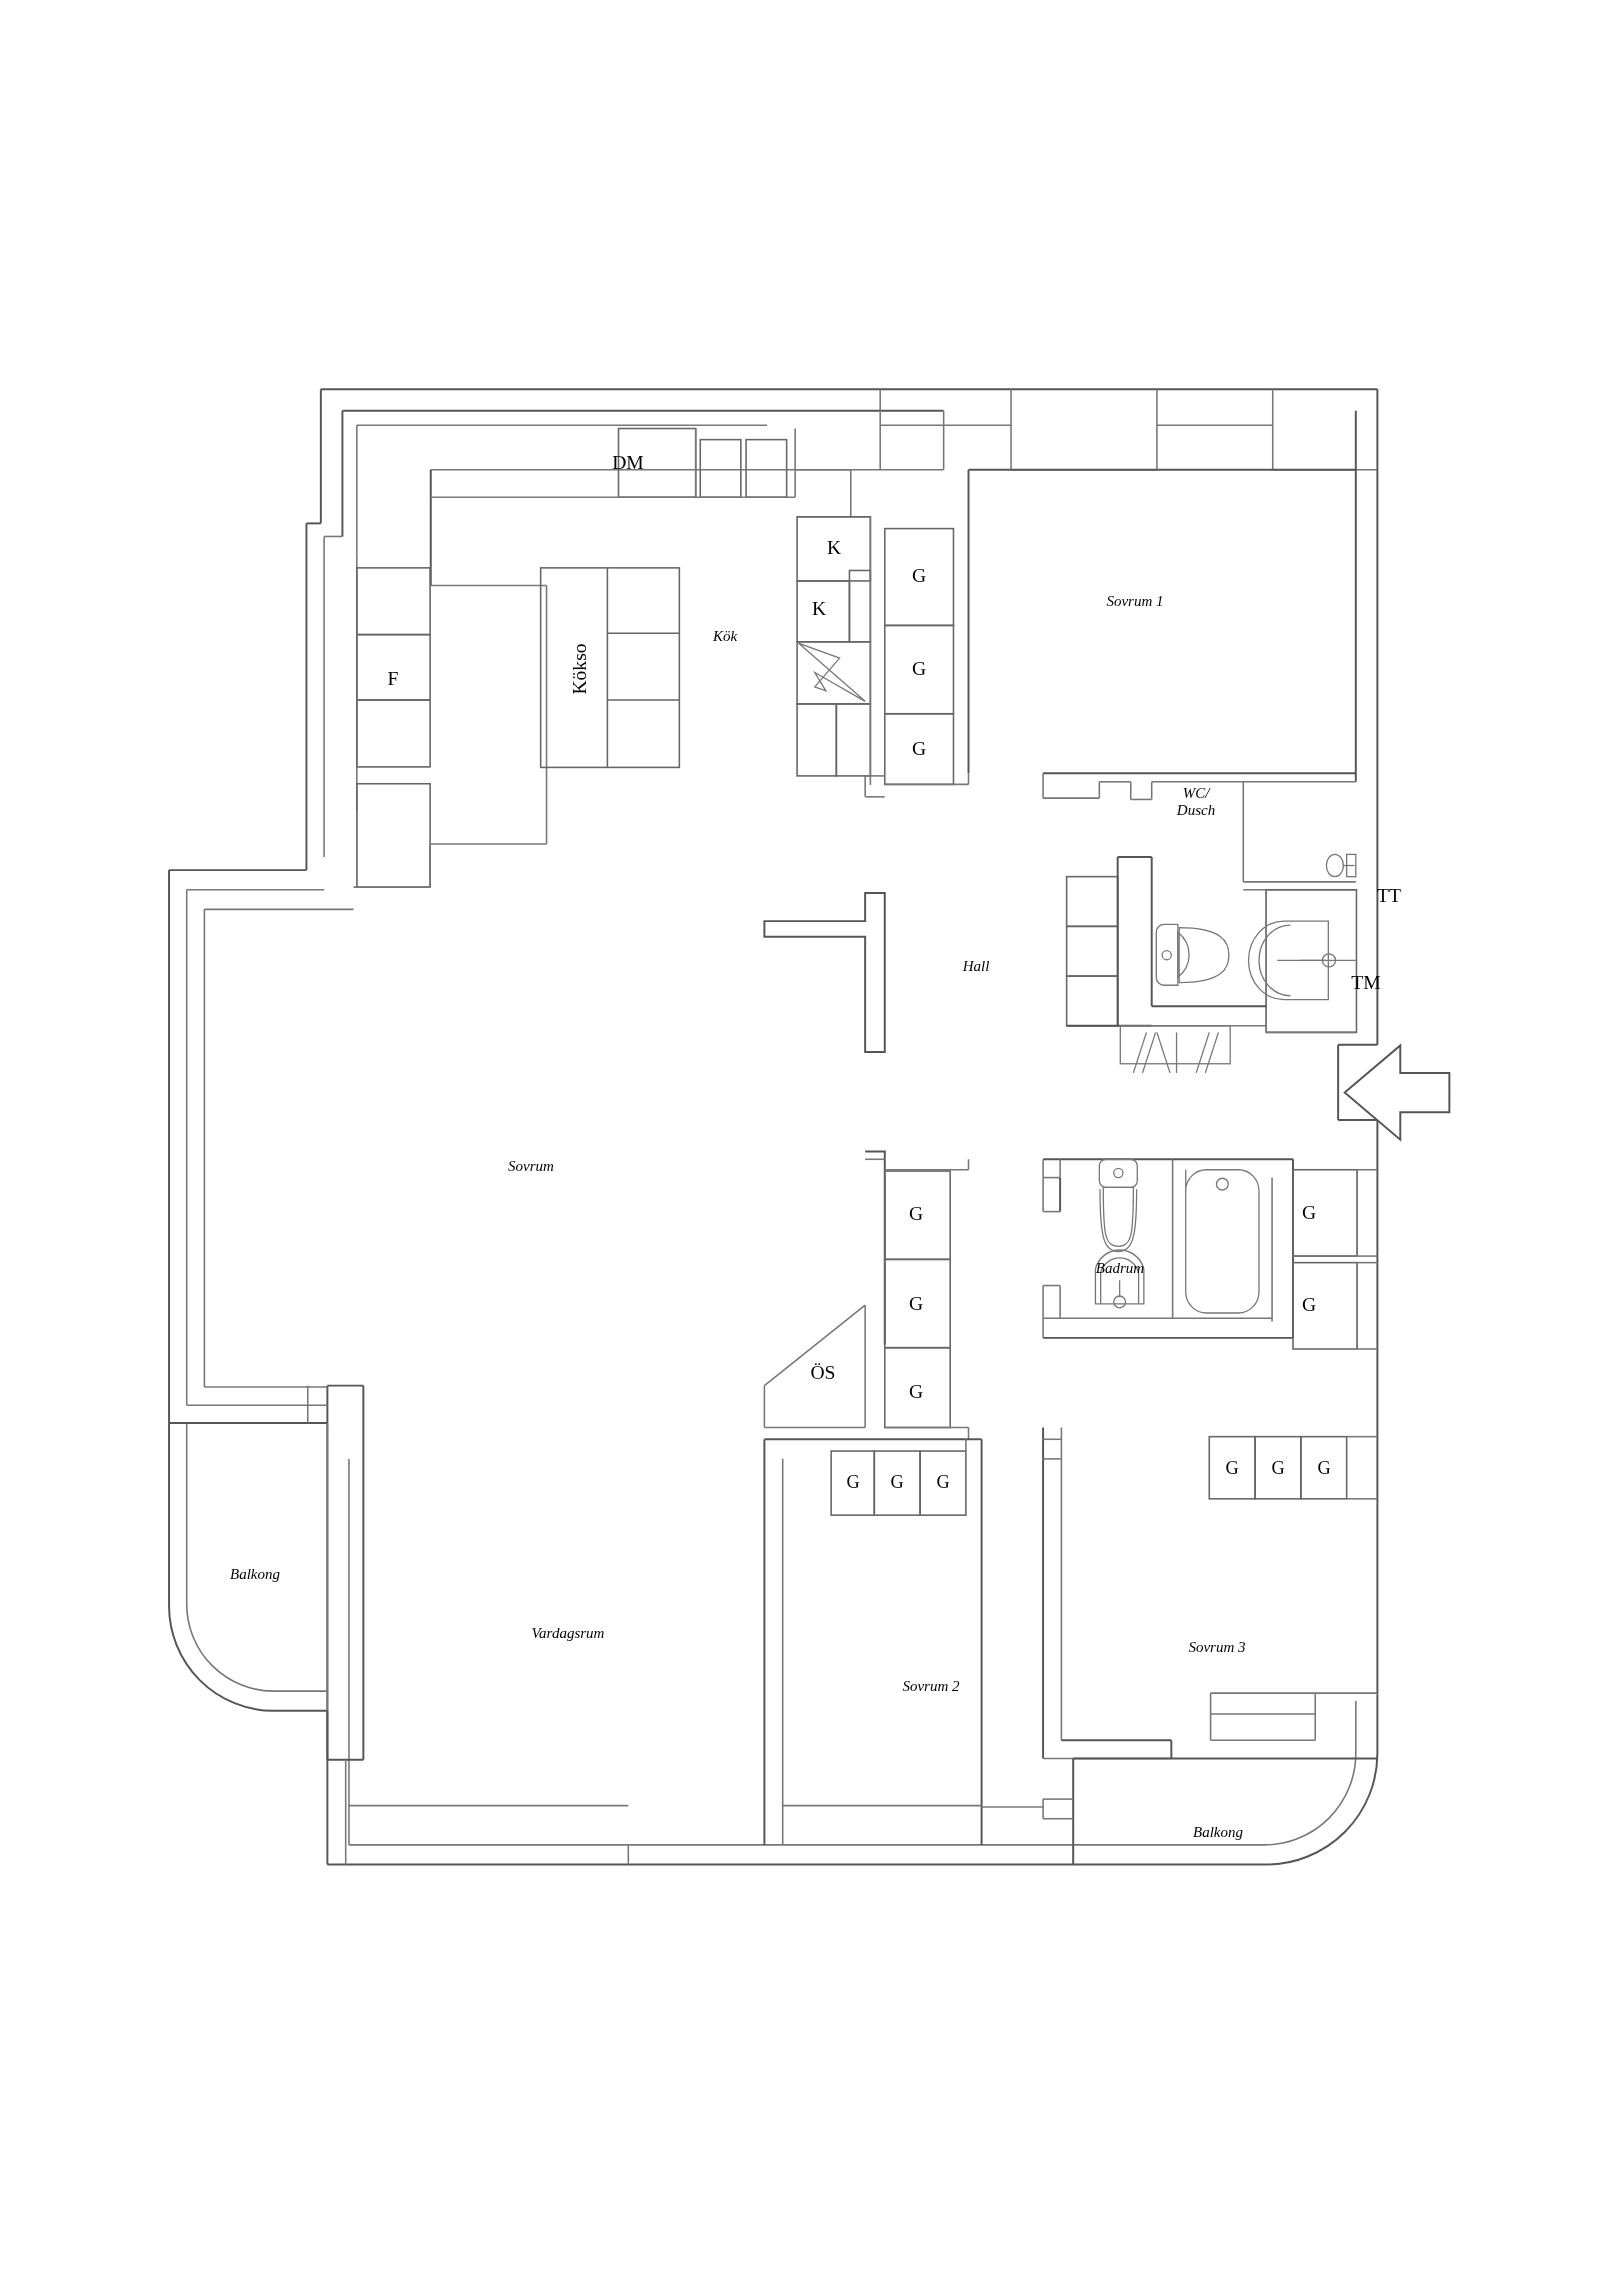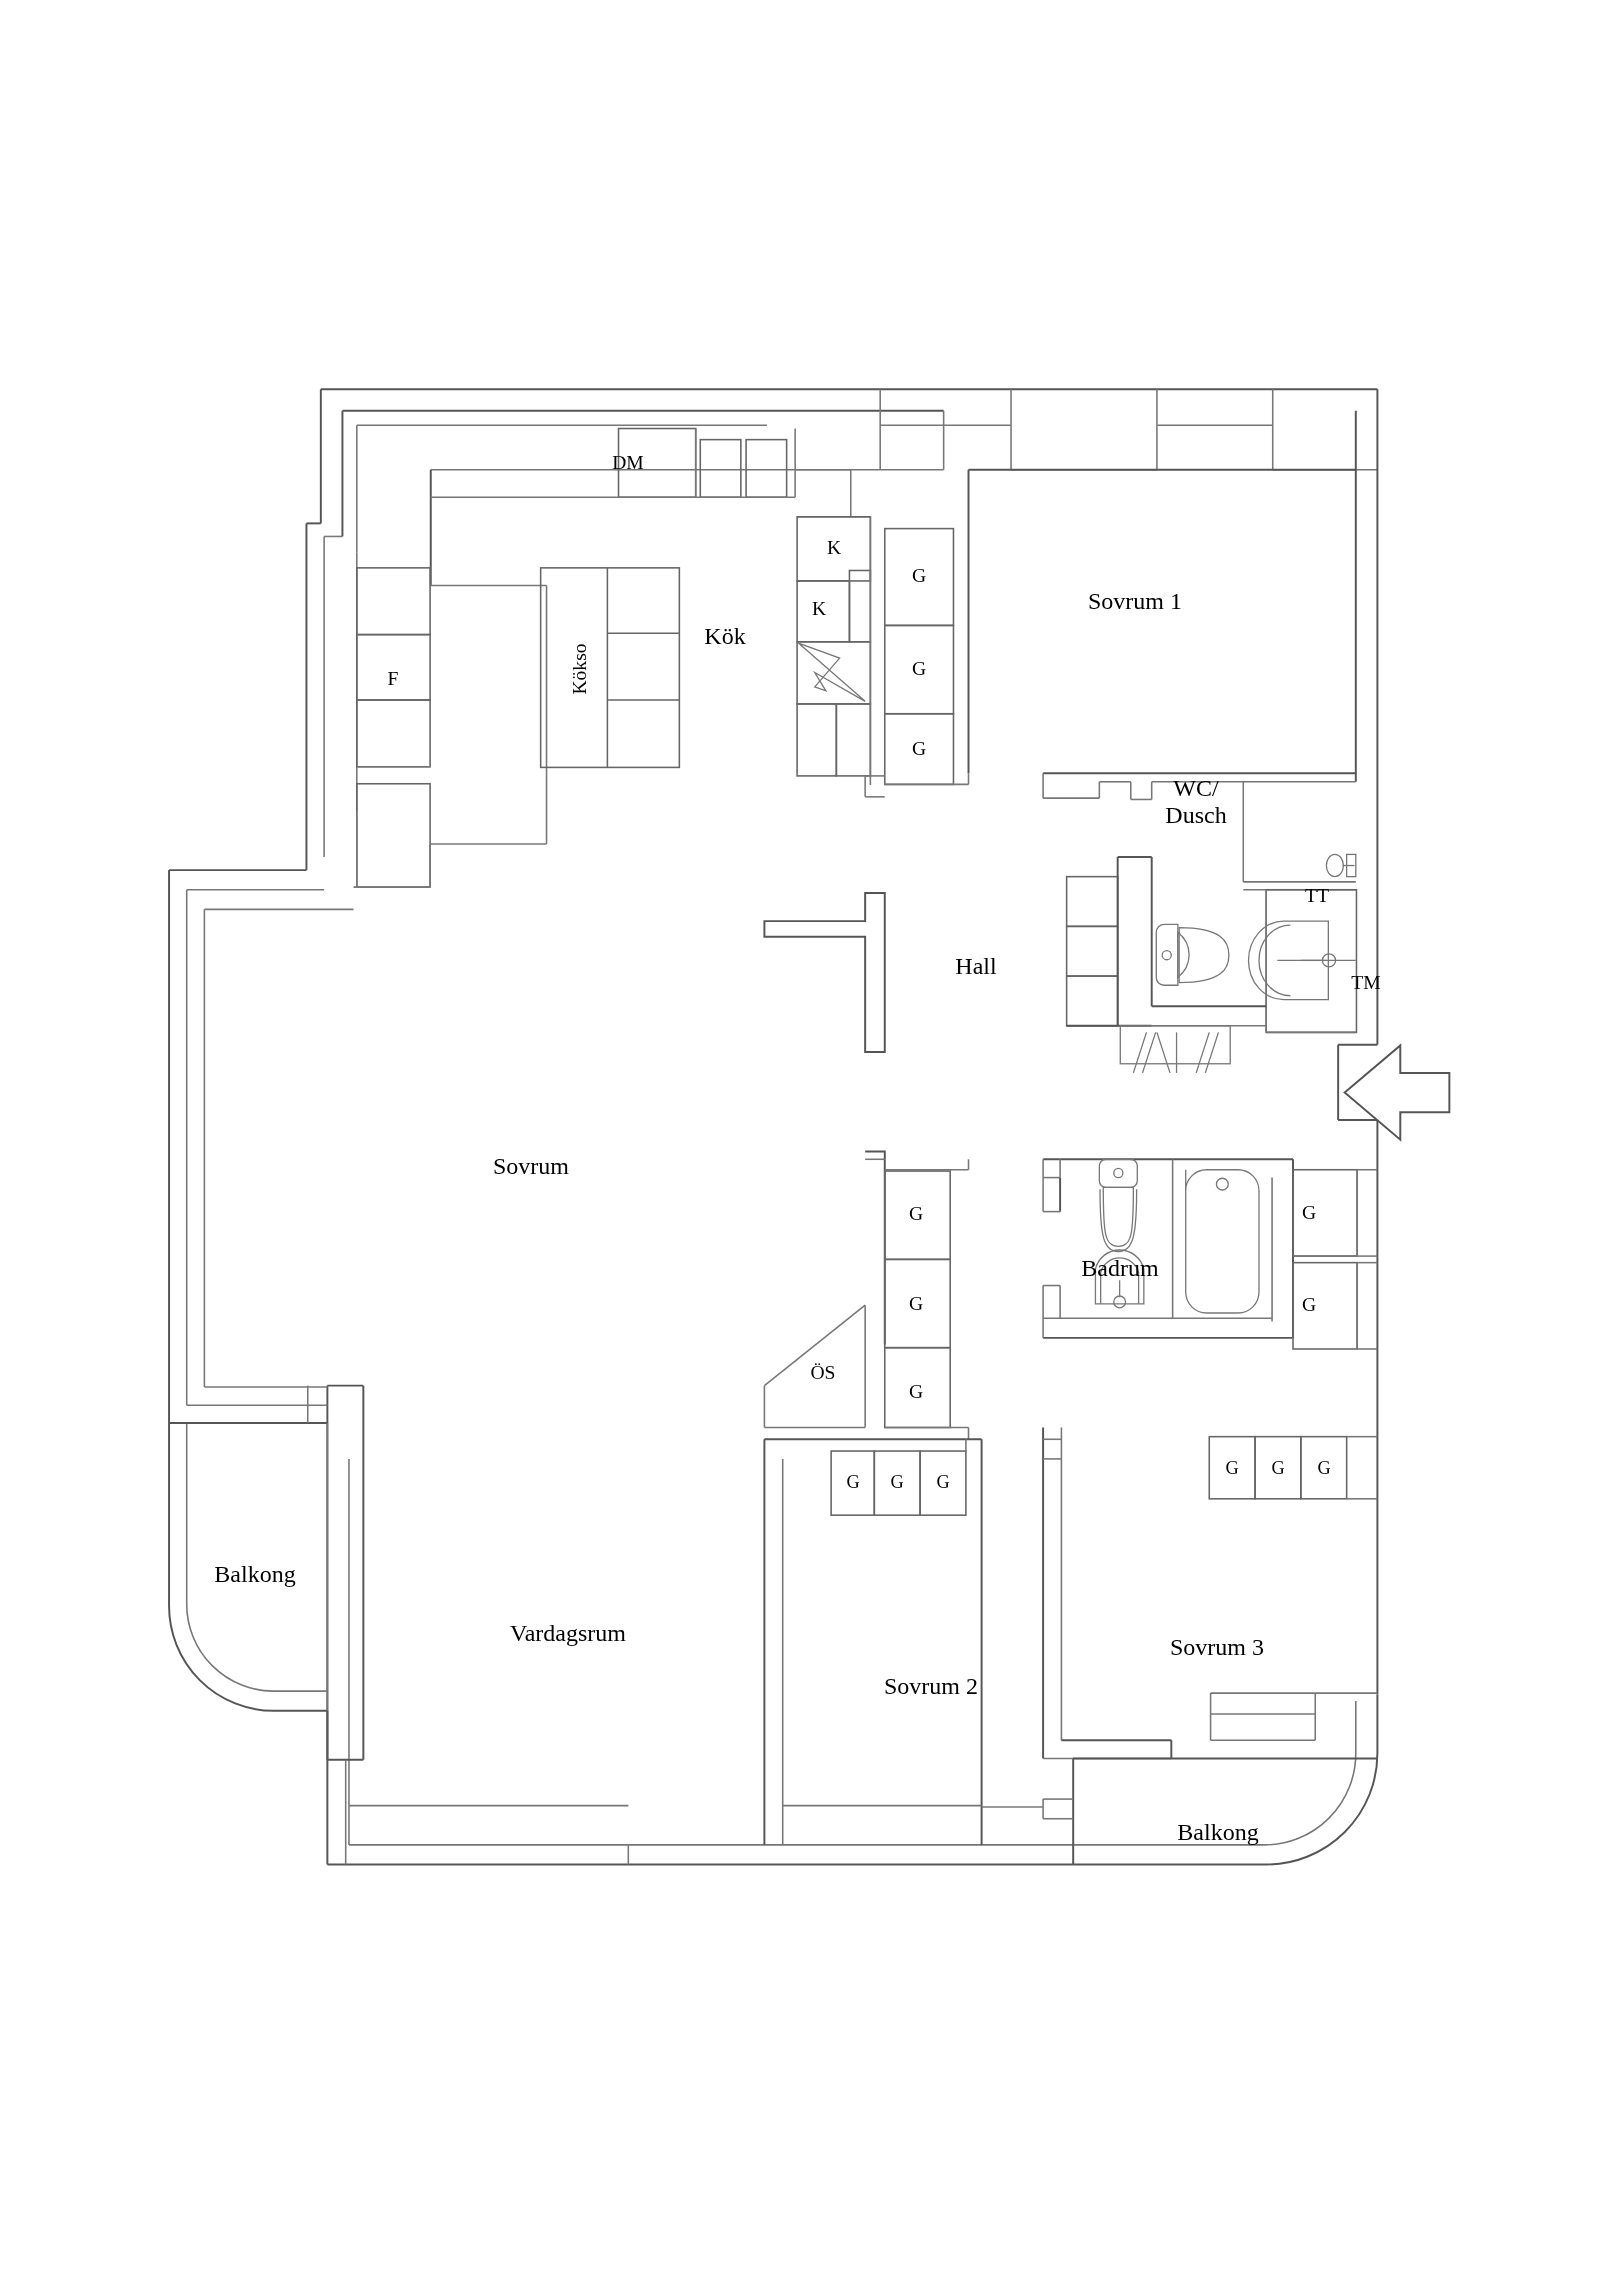--- a/index.html
+++ b/index.html
@@ -33,21 +33,21 @@
   .fix-thin  { fill: none; stroke: #777777; stroke-width: 2; }
   .label {
     position: absolute;
     font-family: "Liberation Serif", "DejaVu Serif", serif;
     color: #000000;
     white-space: pre;
     text-align: center;
     transform: translate(-50%, -50%);
     line-height: 1.12;
   }
-  .lbl-room   { font-size: 24px; }
+  .lbl-room   { font-size: 15px; font-style: italic; }
   .lbl-small  { font-size: 19.6px; }
   .lbl-tiny   { font-size: 18.3px; }
   .lbl-vert   { transform: translate(-50%, -50%) rotate(-90deg); }
 </style>
 </head>
 <body>
 
 <div id="plan-root">
 
   <svg id="floorplan-svg" viewBox="0 0 2480 3508">
@@ -374,21 +374,21 @@
   <div class="label lbl-room" style="left:568px; top:1633px;">Vardagsrum</div>
   <div class="label lbl-room" style="left:931px; top:1680px;margin-top:6px;">Sovrum 2</div>
   <div class="label lbl-room" style="left:1217px; top:1602px;margin-top:45px;">Sovrum 3</div>
   <div class="label lbl-room" style="left:255px; top:1574px;">Balkong</div>
   <div class="label lbl-room" style="left:1218px; top:1832px;">Balkong</div>
 
   <div class="label lbl-small" style="left:628px; top:463px;">DM</div>
   <div class="label lbl-small" style="left:393px; top:679px;">F</div>
   <div class="label lbl-small" style="left:834px; top:548px;">K</div>
   <div class="label lbl-small" style="left:819px; top:609px;">K</div>
-  <div class="label lbl-small" style="left:1317px; top:896px;">TT</div>
+  <div class="label lbl-small" style="left:1389px; top:896px;">TT</div>
   <div class="label lbl-small" style="left:1366px; top:983px;">TM</div>
 
   <div class="label lbl-small" style="left:919px; top:576px;">G</div>
   <div class="label lbl-small" style="left:919px; top:669px;">G</div>
   <div class="label lbl-small" style="left:919px; top:749px;">G</div>
   <div class="label lbl-small" style="left:916px; top:1214px;">G</div>
   <div class="label lbl-small" style="left:916px; top:1304px;">G</div>
   <div class="label lbl-small" style="left:916px; top:1392px;">G</div>
   <div class="label lbl-small" style="left:1309px; top:1213px;">G</div>
   <div class="label lbl-small" style="left:1309px; top:1305px;">G</div>

